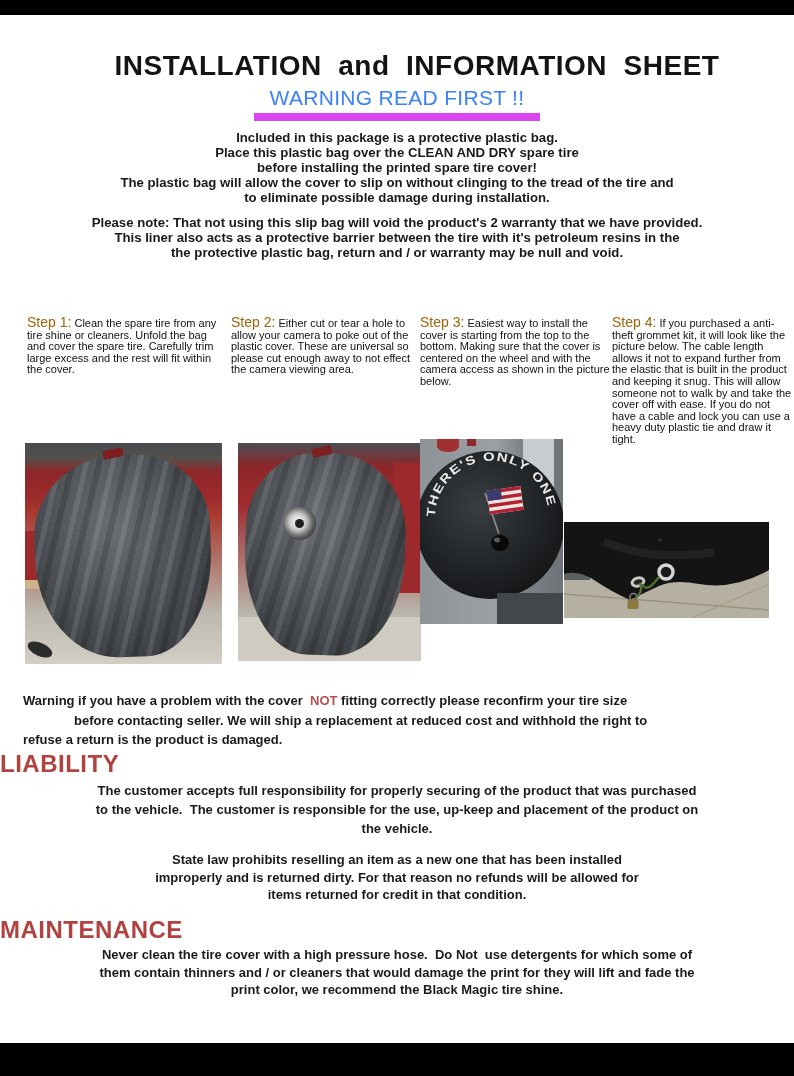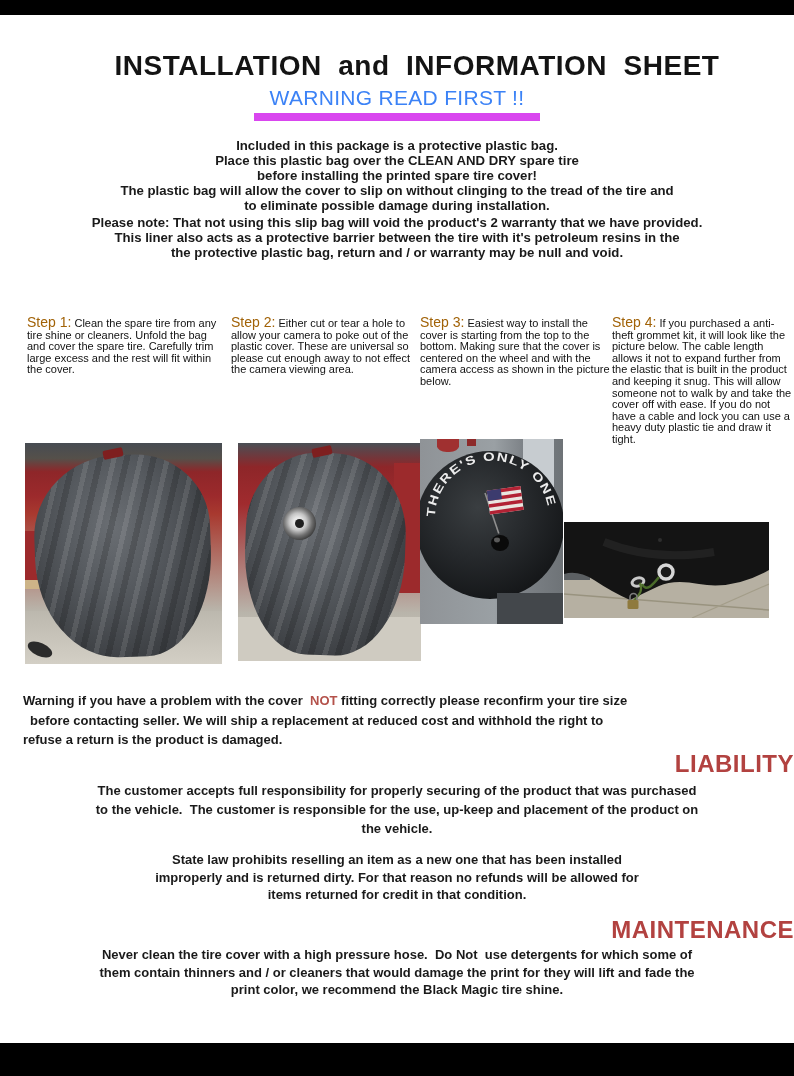--- a/index.html
+++ b/index.html
@@ -10,21 +10,21 @@
   .bar.bottom{top:1043px;height:33px;}
 
   .page-title{position:absolute;top:50px;left:0;width:794px;text-align:center;
               font-size:28px;font-weight:bold;letter-spacing:.5px;white-space:pre;color:#141414;margin-left:20px;}
   .warn-head{position:absolute;top:86px;left:0;width:794px;text-align:center;}
   .warn-head span{display:inline-block;font-size:21px;font-weight:normal;color:#3b82f6;
               border-bottom:8px solid #d946ef;padding:0 16px 3px;letter-spacing:.3px;}
 
   .centered-lines{position:absolute;left:0;width:794px;text-align:center;font-weight:bold;}
   .centered-lines .line{white-space:pre;}
-  .intro1{top:138px;font-size:13.2px;line-height:15px;text-align:center;}
+  .intro1{top:130px;font-size:13.2px;line-height:15px;text-align:center;}
   .intro2{top:215px;font-size:13.2px;line-height:15.2px;}
 
   .step{position:absolute;top:316px;font-size:11px;line-height:11.6px;color:#111;}
   .step .step-label{font-size:14px;color:#a16207;line-height:12px;}
   .step1{left:27px;width:198px;}
   .step2{left:231px;width:192px;}
   .step3{left:420px;width:190px;}
   .step4{left:612px;width:181px;}
 
   .photo{position:absolute;overflow:hidden;}
@@ -68,24 +68,24 @@
   .p3 .cover{left:-4px;top:12px;width:148px;height:148px;border-radius:50%;
       background:radial-gradient(circle at 42% 38%, #3a3e41 0%, #26292c 40%, #151719 75%, #0e0f10 100%);}
   .p3 svg{left:0;top:0;width:143px;height:185px;}
 
   
   .p4{left:564px;top:522px;width:205px;height:96px;background:#b6b0a2;}
   .p4 svg{left:0;top:0;width:205px;height:96px;}
 
   .note{position:absolute;left:23px;top:691px;width:756px;font-size:13px;font-weight:bold;line-height:19.5px;}
   .note .nline{white-space:pre;}
-  .note .indent{padding-left:7px;}
+  .note .indent{padding-left:7px;margin-left:44px;}
   .red-em{color:#b4524b;}
 
-  .sec-head{position:absolute;left:0;width:794px;text-align:right;font-size:24px;font-weight:bold;color:#b24240;letter-spacing:.5px;}
+  .sec-head{position:absolute;left:0;width:794px;text-align:left;font-size:24px;font-weight:bold;color:#b24240;letter-spacing:.5px;}
   .liab-head{top:750px;}
   .liab-lines{top:781px;font-size:13px;line-height:19px;}
   .resale-lines{top:851px;font-size:13px;line-height:17.5px;}
   .maint-head{top:916px;}
   .maint-lines{top:946px;font-size:13px;line-height:17.5px;}
 </style>
 </head>
 <body>
 
 <div class="frame">

